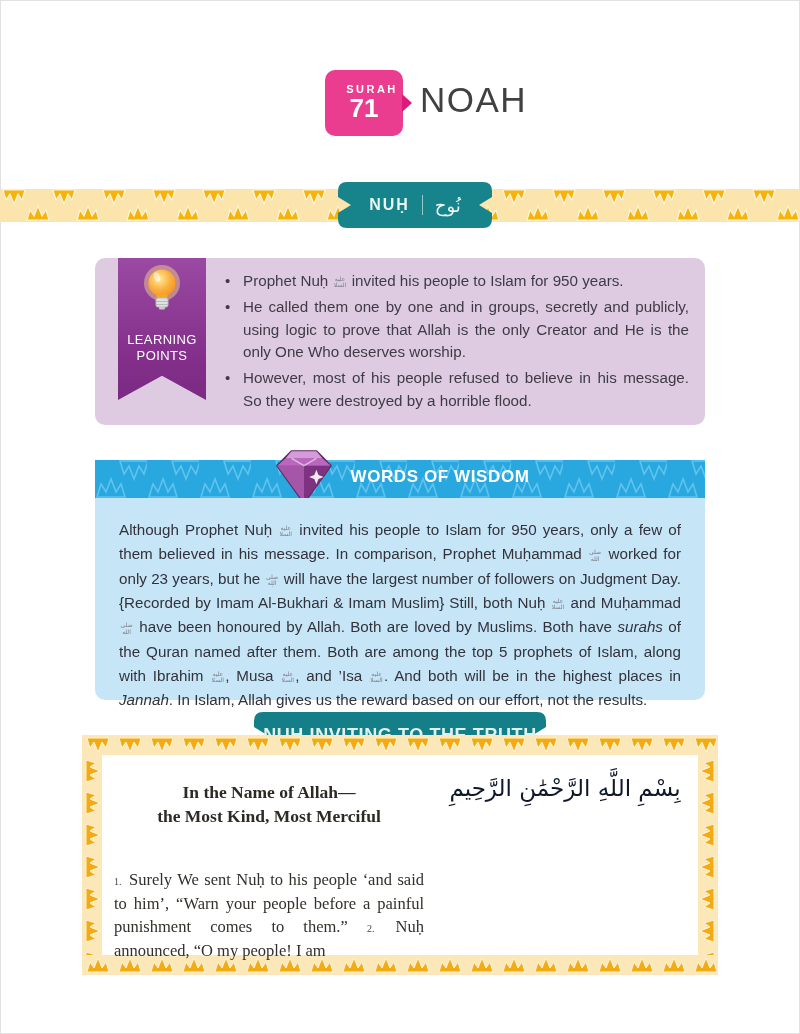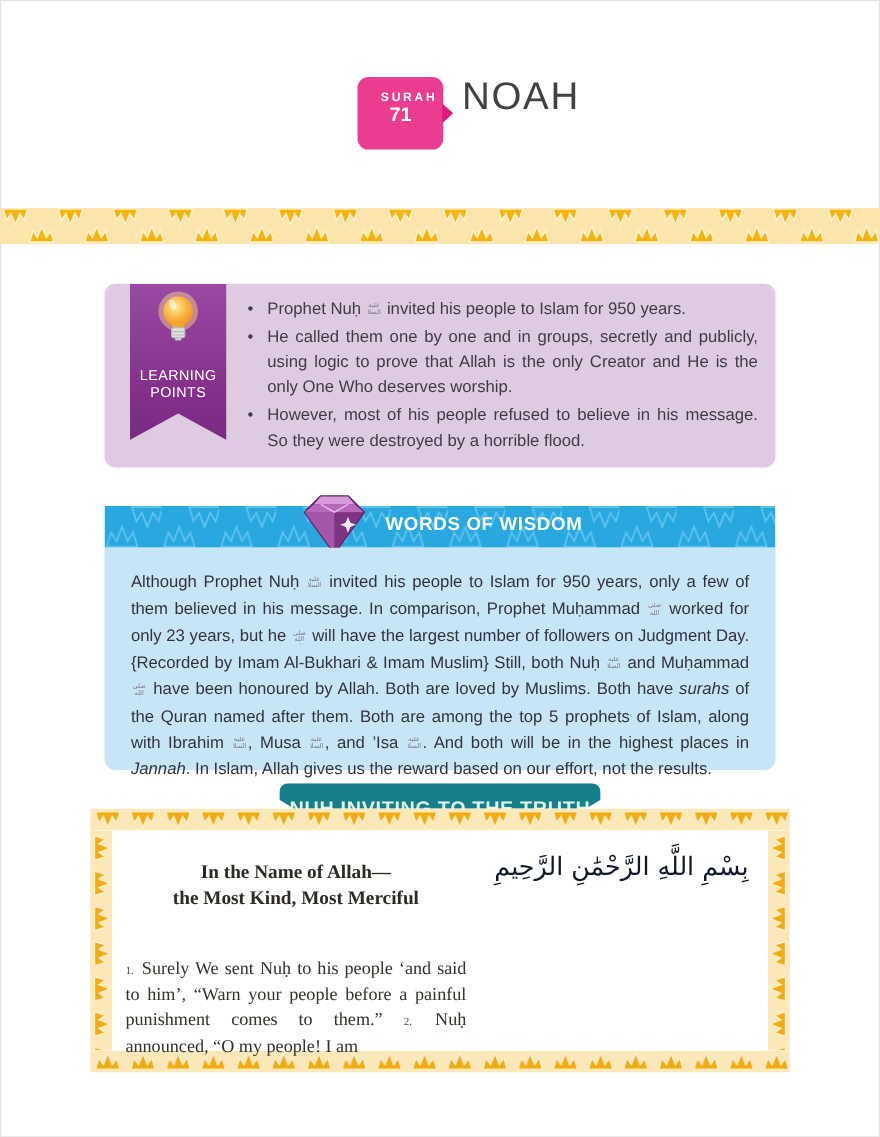--- a/index.html
+++ b/index.html
@@ -9,28 +9,28 @@
     font-family:"Liberation Sans", sans-serif;
     outline:1px solid #e2e2e2; outline-offset:-1px;
   }
 
   
   .surah-badge {
     position:absolute; left:325px; top:70px; width:78px; height:66px;
     background:#EB3D90; border-radius:10px; color:#fff; text-align:center;
   }
   .surah-word { margin-top:13px; font-size:11px; font-weight:bold; letter-spacing:2.5px;padding-left:16px; }
-  .surah-num  { font-size:18px; font-weight:bold; line-height:1.05; }
+  .surah-num  { font-size:26px; font-weight:bold; line-height:1.05; }
   .badge-arrow {
     position:absolute; right:-9px; top:24px; width:0; height:0;
     border-top:9px solid transparent; border-bottom:9px solid transparent;
     border-left:10px solid #E0197C;
   }
   .noah-title {
-    position:absolute; left:420px; top:68px; font-size:35px; font-weight:500;
+    position:absolute; left:420px; top:80px; font-size:35px; font-weight:500;
     letter-spacing:1.5px; color:#414042;
   }
 
   
   .yellow-band { position:absolute; left:0; top:189px; width:800px; height:33px; }
   .notch-badge { position:absolute; }
   .notch-badge .badge-text {
     position:absolute; inset:0; display:flex; align-items:center; justify-content:center;
   }
   .nuh-badge { left:338px; top:182px; width:154px; height:46px; }
@@ -130,20 +130,30 @@
     <defs>
       <pattern id="ypat" width="50" height="33" patternUnits="userSpaceOnUse">
         <rect width="50" height="33" fill="#FBE5AC"></rect>
         <path d="M0,0 L3,10 L7,4 L11,14 L15,4 L19,10 L22,0 Z" transform="translate(3,1)" fill="#F6B40A" stroke="#FDF4DC" stroke-width="1.2"></path>
         <path d="M0,14 L3,4 L7,10 L11,0 L15,10 L19,4 L22,14 Z" transform="translate(27,17)" fill="#F6B40A" stroke="#FDF4DC" stroke-width="1.2"></path>
       </pattern>
     </defs>
     <rect width="800" height="33" fill="url(#ypat)"></rect>
   </svg>
 
+  <div class="notch-badge nuh-badge">
+    <svg width="154" height="46" viewBox="0 0 154 46">
+      <path d="M9,0 H145 Q154,0 154,9 V15 L141,23 L154,31 V37 Q154,46 145,46 H9 Q0,46 0,37 V31 L13,23 L0,15 V9 Q0,0 9,0 Z" fill="#17838B"></path>
+    </svg>
+    <div class="badge-text">
+      <span class="nuh-latin">NUḤ</span>
+      <span class="nuh-sep"></span>
+      <span class="nuh-arabic">نُوح</span>
+    </div>
+  </div>
 
   <div class="lp-box">
     <div class="lp-ribbon">
       <svg width="50" height="60" viewBox="0 0 48 60" style="margin-top:6px;">
         <defs>
           <radialGradient id="bulbGrad" cx="40%" cy="35%" r="75%">
             <stop offset="0%" stop-color="#FFEC9E"></stop>
             <stop offset="55%" stop-color="#FBAF3C"></stop>
             <stop offset="100%" stop-color="#F28E1E"></stop>
           </radialGradient>

